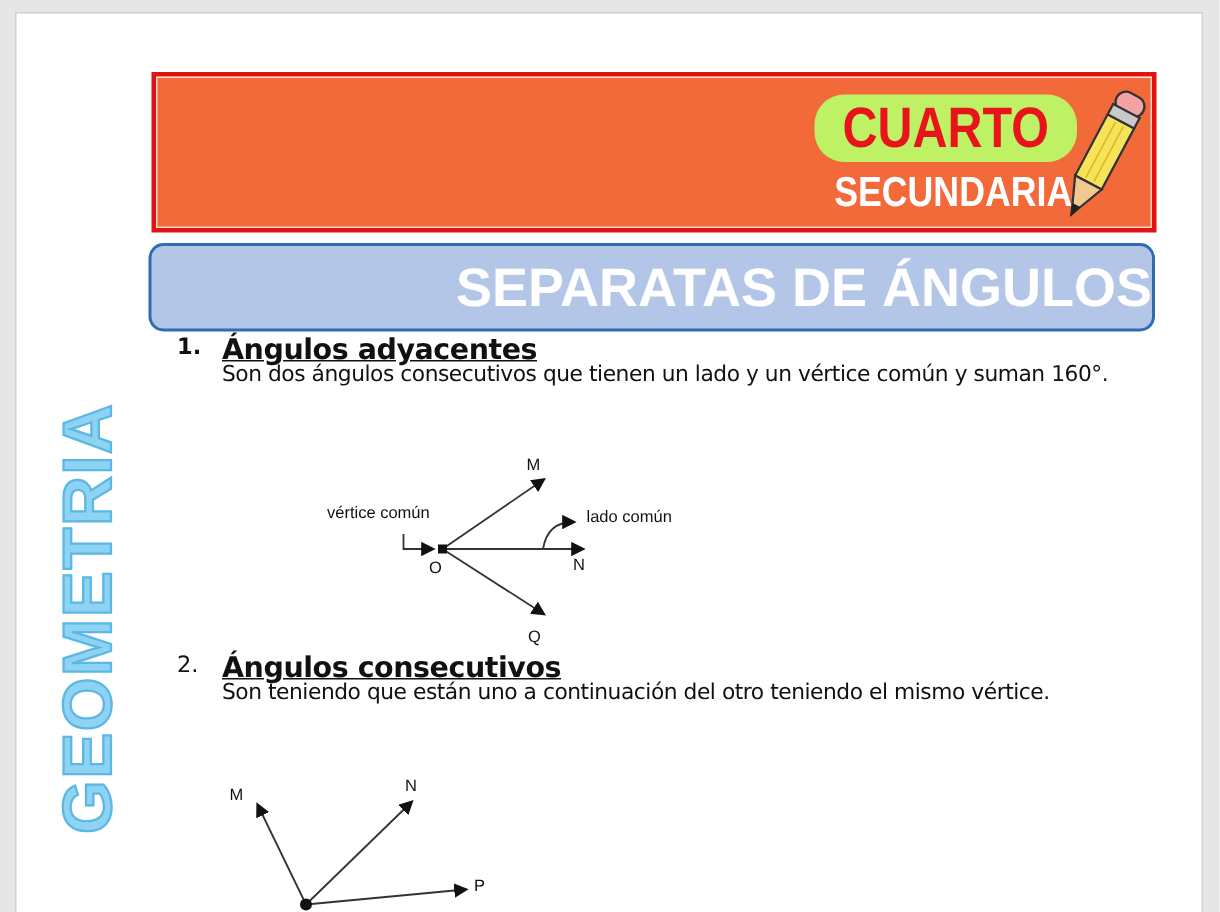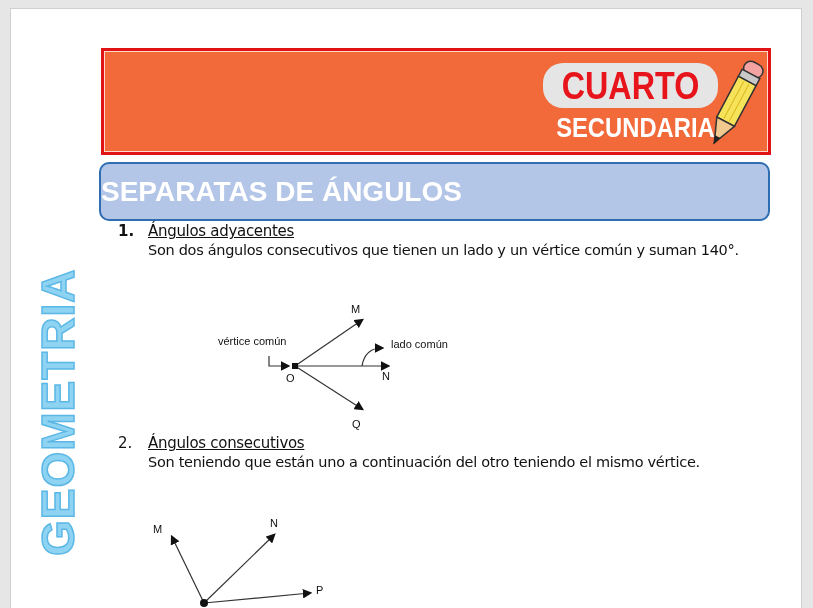--- a/index.html
+++ b/index.html
@@ -32,21 +32,21 @@
     .stripe.s4 { bottom: 0; height: 6px; }
     .banner-title {
       position: absolute; left: 12px; top: 18px; width: 410px; height: 58px;
       color: #e8141b; font-family: "Liberation Sans", sans-serif; font-weight: bold;
       font-size: 44px; line-height: 58px; letter-spacing: -1px; white-space: nowrap;
       transform: scaleX(0.92); transform-origin: left center;
       text-shadow: 1px 1px 0 #b00000;
     }
     .grade-pill {
       position: absolute; left: 438px; top: 11px; width: 175px; height: 45px;
-      background: #e5e5e5; border-radius: 20px;
+      background: #bef264; border-radius: 20px;
     }
     .grade-text {
       position: absolute; left: 0; top: 0; width: 100%; height: 100%;
       text-align: center; color: #e8141b; font-family: "Liberation Sans", sans-serif;
       font-weight: bold; font-size: 38px; line-height: 46px;
       transform: scaleX(0.85); letter-spacing: 0;
     }
     .level-text {
       position: absolute; left: 438px; top: 58px; width: 175px; height: 36px;
       text-align: center; color: #ffffff; font-family: "Liberation Sans", sans-serif;
@@ -56,40 +56,40 @@
     .pencil { position: absolute; left: 598px; top: 2px; width: 64px; height: 100px; }
 
     
     .section-box {
       position: absolute; left: 99px; top: 162px; width: 671px; height: 59px;
       background: #b4c6e7; border: 2px solid #2f6db3; border-radius: 10px;
       box-sizing: border-box;
     }
     .section-title {
       position: absolute; left: 0; top: 0; width: 100%; height: 100%;
-      text-align: left; color: #ffffff; font-family: "Liberation Sans", sans-serif;
-      font-weight: bold; font-size: 28px; line-height: 55px;
+      text-align: right; color: #ffffff; font-family: "Liberation Sans", sans-serif;
+      font-weight: bold; font-size: 36px; line-height: 55px;
     }
 
     
     .side-label {
       position: absolute; left: 36px; top: 556px;
       transform: rotate(-90deg); transform-origin: left top;
       font-family: "Liberation Sans", sans-serif; font-weight: 900;
       font-size: 46px; line-height: 44px; color: #8fd3f2;
       -webkit-text-stroke: 1.5px #5bb8e6; letter-spacing: 1px;
       white-space: nowrap; width: 325px;
     }
 
     
     .item { position: absolute; left: 118px; font-family: "DejaVu Sans", sans-serif; color: #111; }
     .item-num { position: absolute; left: 0; top: 0; font-size: 15px; font-weight: bold; }
     .item-num.normal { font-weight: normal; }
     .item-heading {
-      position: absolute; left: 30px; top: 0; font-size: 15px; font-weight: normal;
+      position: absolute; left: 30px; top: 0; font-size: 19px; font-weight: bold;
       text-decoration: underline; white-space: nowrap; letter-spacing: -0.3px;
     }
     .item-body {
       position: absolute; left: 30px; top: 19px; width: 592px;
       font-size: 14.5px; line-height: 19px; text-align: justify; letter-spacing: -0.3px;
     }
     .item-body.single { white-space: nowrap; }
     .diagram { position: absolute; }
     .diagram text { font-family: "Liberation Sans", sans-serif; fill: #111; }
   </style>
@@ -120,21 +120,21 @@
 
 <div class="section-box">
   <div class="section-title">SEPARATAS DE ÁNGULOS</div>
 </div>
 
 <div class="side-label">GEOMETRIA</div>
 
 <div class="item" style="top:222px;">
   <span class="item-num">1.</span>
   <span class="item-heading">Ángulos adyacentes</span>
-  <div class="item-body">Son dos ángulos consecutivos que tienen un lado y un vértice común y suman 140°.</div>
+  <div class="item-body">Son dos ángulos consecutivos que tienen un lado y un vértice común y suman 160°.</div>
 </div>
 
 <svg class="diagram" style="left:210px; top:298px;" width="250" height="135" viewBox="0 0 250 135">
   <defs>
     <marker id="ah" markerWidth="8" markerHeight="8" refX="6" refY="4" orient="auto">
       <path d="M0,0 L8,4 L0,8 Z" fill="#111"></path>
     </marker>
   </defs>
 
   <line x1="85" y1="68" x2="152" y2="22" stroke="#333" stroke-width="1.2" marker-end="url(#ah)"></line>

